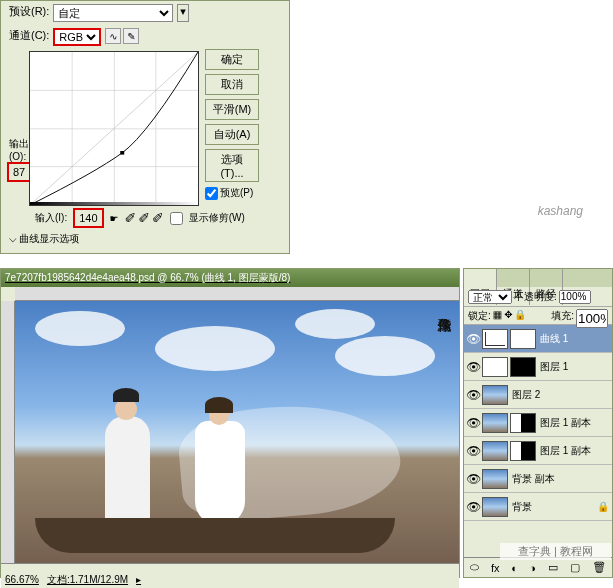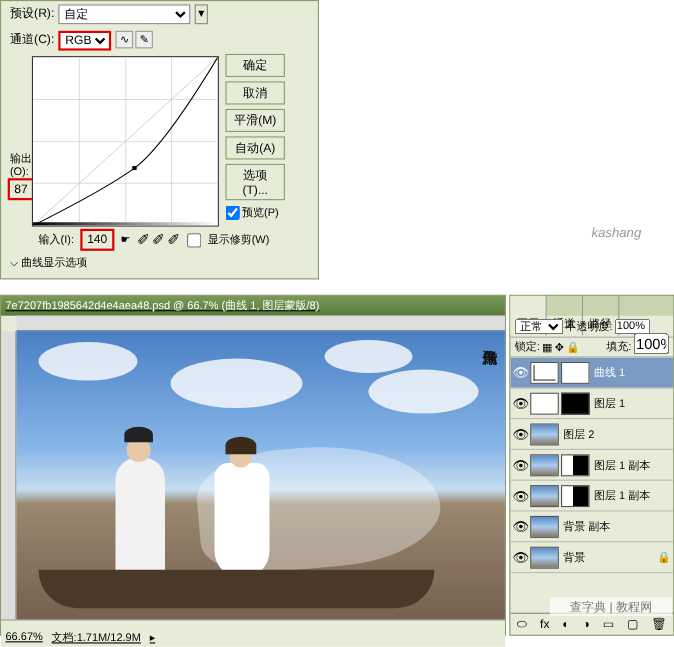--- a/index.html
+++ b/index.html
@@ -61,21 +61,21 @@
 .boat { position: absolute; bottom: 10px; left: 20px; width: 360px; height: 35px; background: #4a3828; border-radius: 0 0 40px 40px; }
 .logo-img { position: absolute; top: 6px; right: 6px; font-size: 14px; font-family: cursive; color: #111; writing-mode: vertical-rl; }
 .ps-status { height: 32px; background: #e6ecd8; border-top: 1px solid #888; font-size: 10px; display: flex; align-items: center; padding: 0 4px; gap: 8px; }
 
 .layers-panel { position: absolute; right: 0; top: 0; width: 150px; height: 310px; background: #e6ecd8; border: 1px solid #8a9a6e; font-size: 10px; }
 .panel-tabs { display: flex; background: #c8d4b0; height: 18px; }
 .panel-tabs .tab { padding: 18px 6px; border-right: 1px solid #999; }
 .panel-tabs .tab.active { background: #e6ecd8; }
 .panel-opts { display: flex; align-items: center; padding: 2px 4px; gap: 2px; height: 20px; border-bottom: 1px solid #aaa; }
 .panel-opts select, .panel-opts input { font-size: 10px; height: 14px; }
-.panel-lock { display: flex; align-items: flex-end; padding: 2px 4px; gap: 2px; height: 18px; border-bottom: 1px solid #aaa; }
+.panel-lock { display: flex; align-items: flex-start; padding: 2px 4px; gap: 2px; height: 18px; border-bottom: 1px solid #aaa; }
 .layer-list { height: 232px; overflow-y: auto; }
 .layer-item { display: flex; align-items: center; height: 28px; border-bottom: 1px solid #bbb; padding: 0 2px; gap: 2px; }
 .layer-item.sel { background: #7a9ac4; color: #fff; }
 .eye { width: 14px; text-align: center; font-size: 12px; }
 .thumb { width: 26px; height: 20px; background: #fff; border: 1px solid #555; display: inline-block; }
 .thumb.sky { background: linear-gradient(180deg, #5a8ac4 0%, #aaccee 50%, #887766 100%); }
 .thumb.curve { background: #fff; position: relative; }
 .thumb.curve::after { content: ''; position: absolute; inset: 2px; border-left: 1px solid #333; border-bottom: 1px solid #333; }
 .mask { width: 26px; height: 20px; background: #fff; border: 1px solid #555; display: inline-block; }
 .mask.bl { background: #000; }

